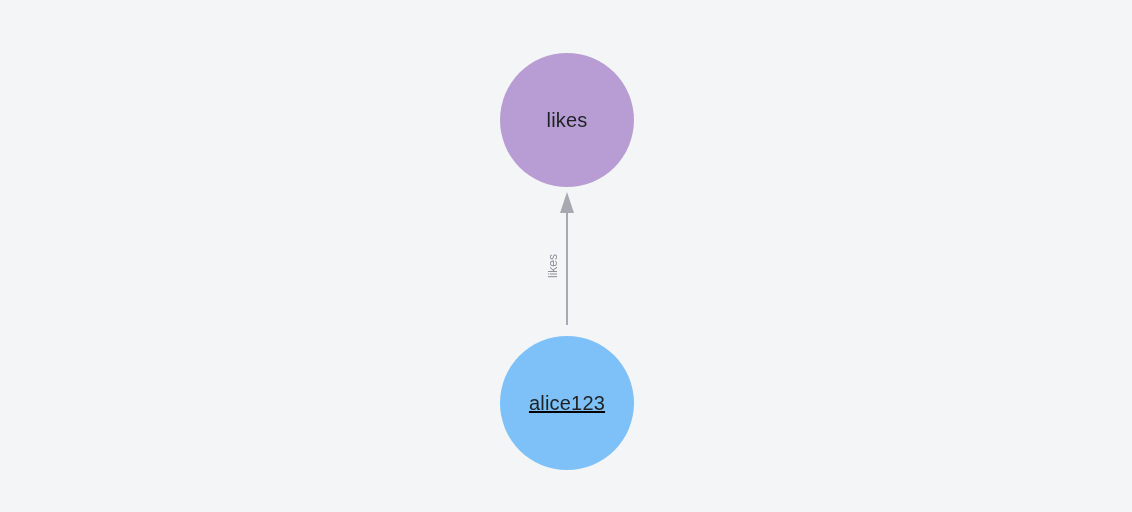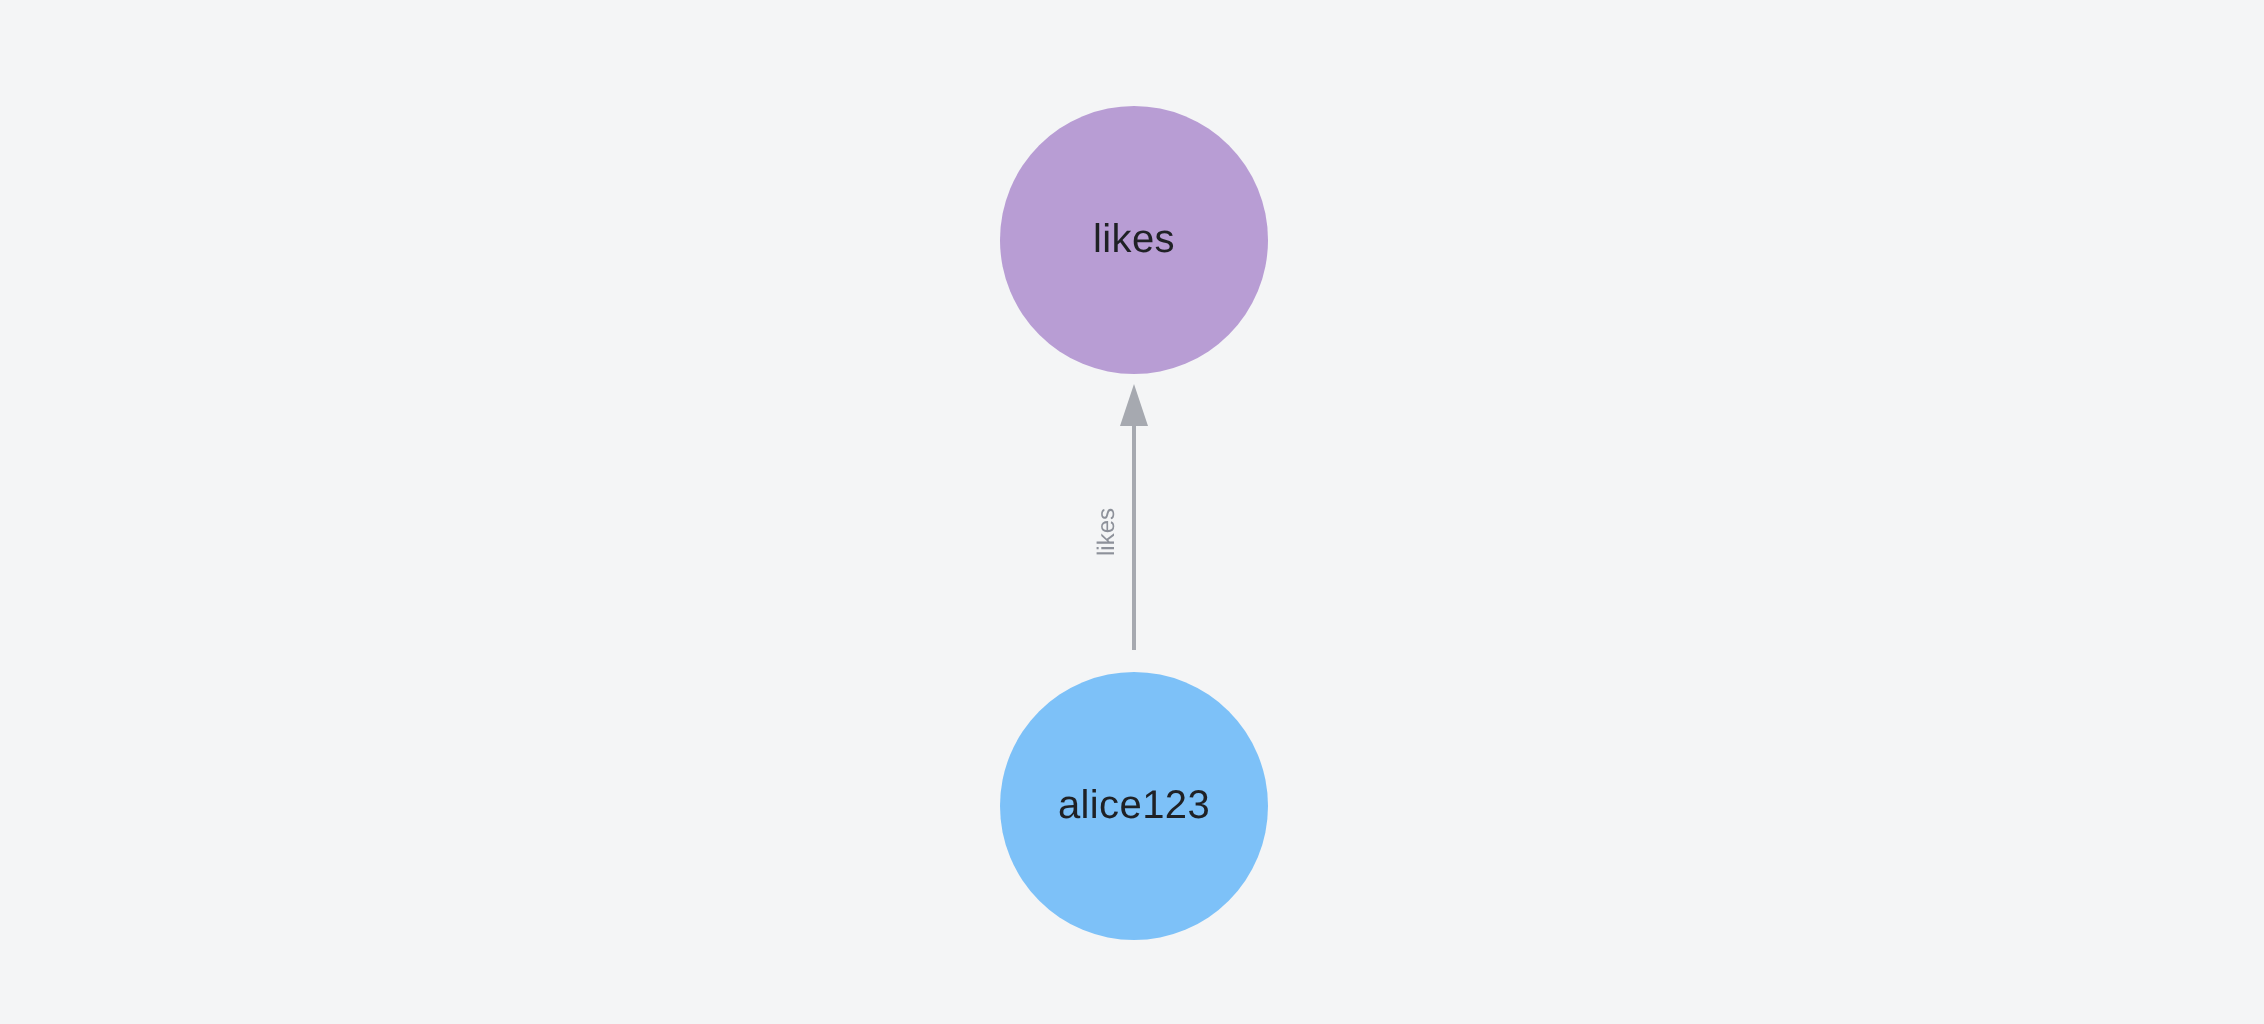--- a/index.html
+++ b/index.html
@@ -58,17 +58,17 @@
     <line x1="567" y1="325" x2="567" y2="211" stroke-width="2" stroke="#a6a9b0"></line>
     <polygon points="567,192 560,213 574,213" fill="#a6a9b0"></polygon>
   </svg>
 
   <div class="edge-label">likes</div>
 
   <div class="node node-hiking" style="background-color: rgb(184, 157, 212);">
     <span class="node-label">likes</span>
   </div>
 
-  <div class="node node-alice" style="background-color: rgb(125, 193, 248);">
+  <div class="node node-alice" style="background-color: rgb(125, 193, 248); text-decoration: underline;">
     <span class="node-label">alice123</span>
   </div>
 
 </div>
 
 </body></html>

